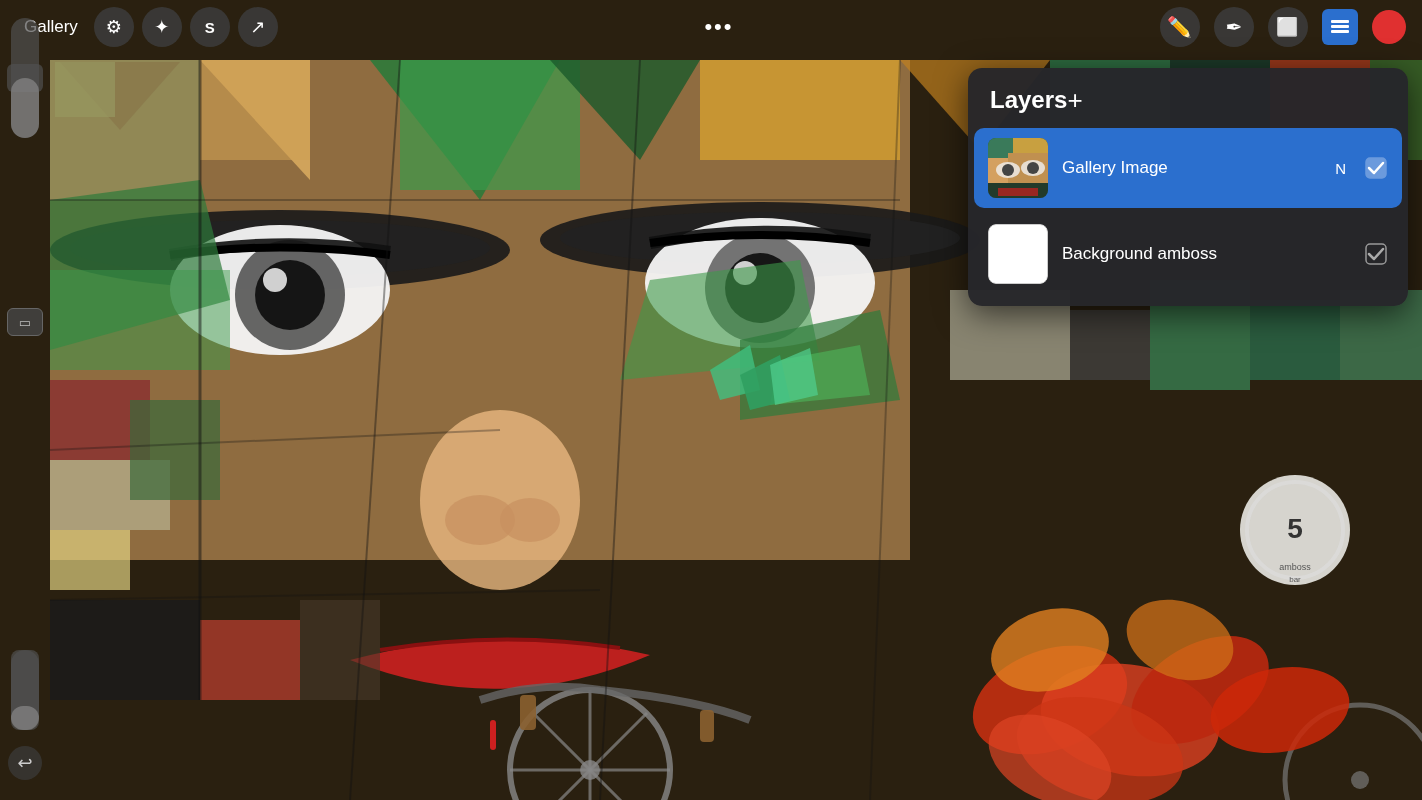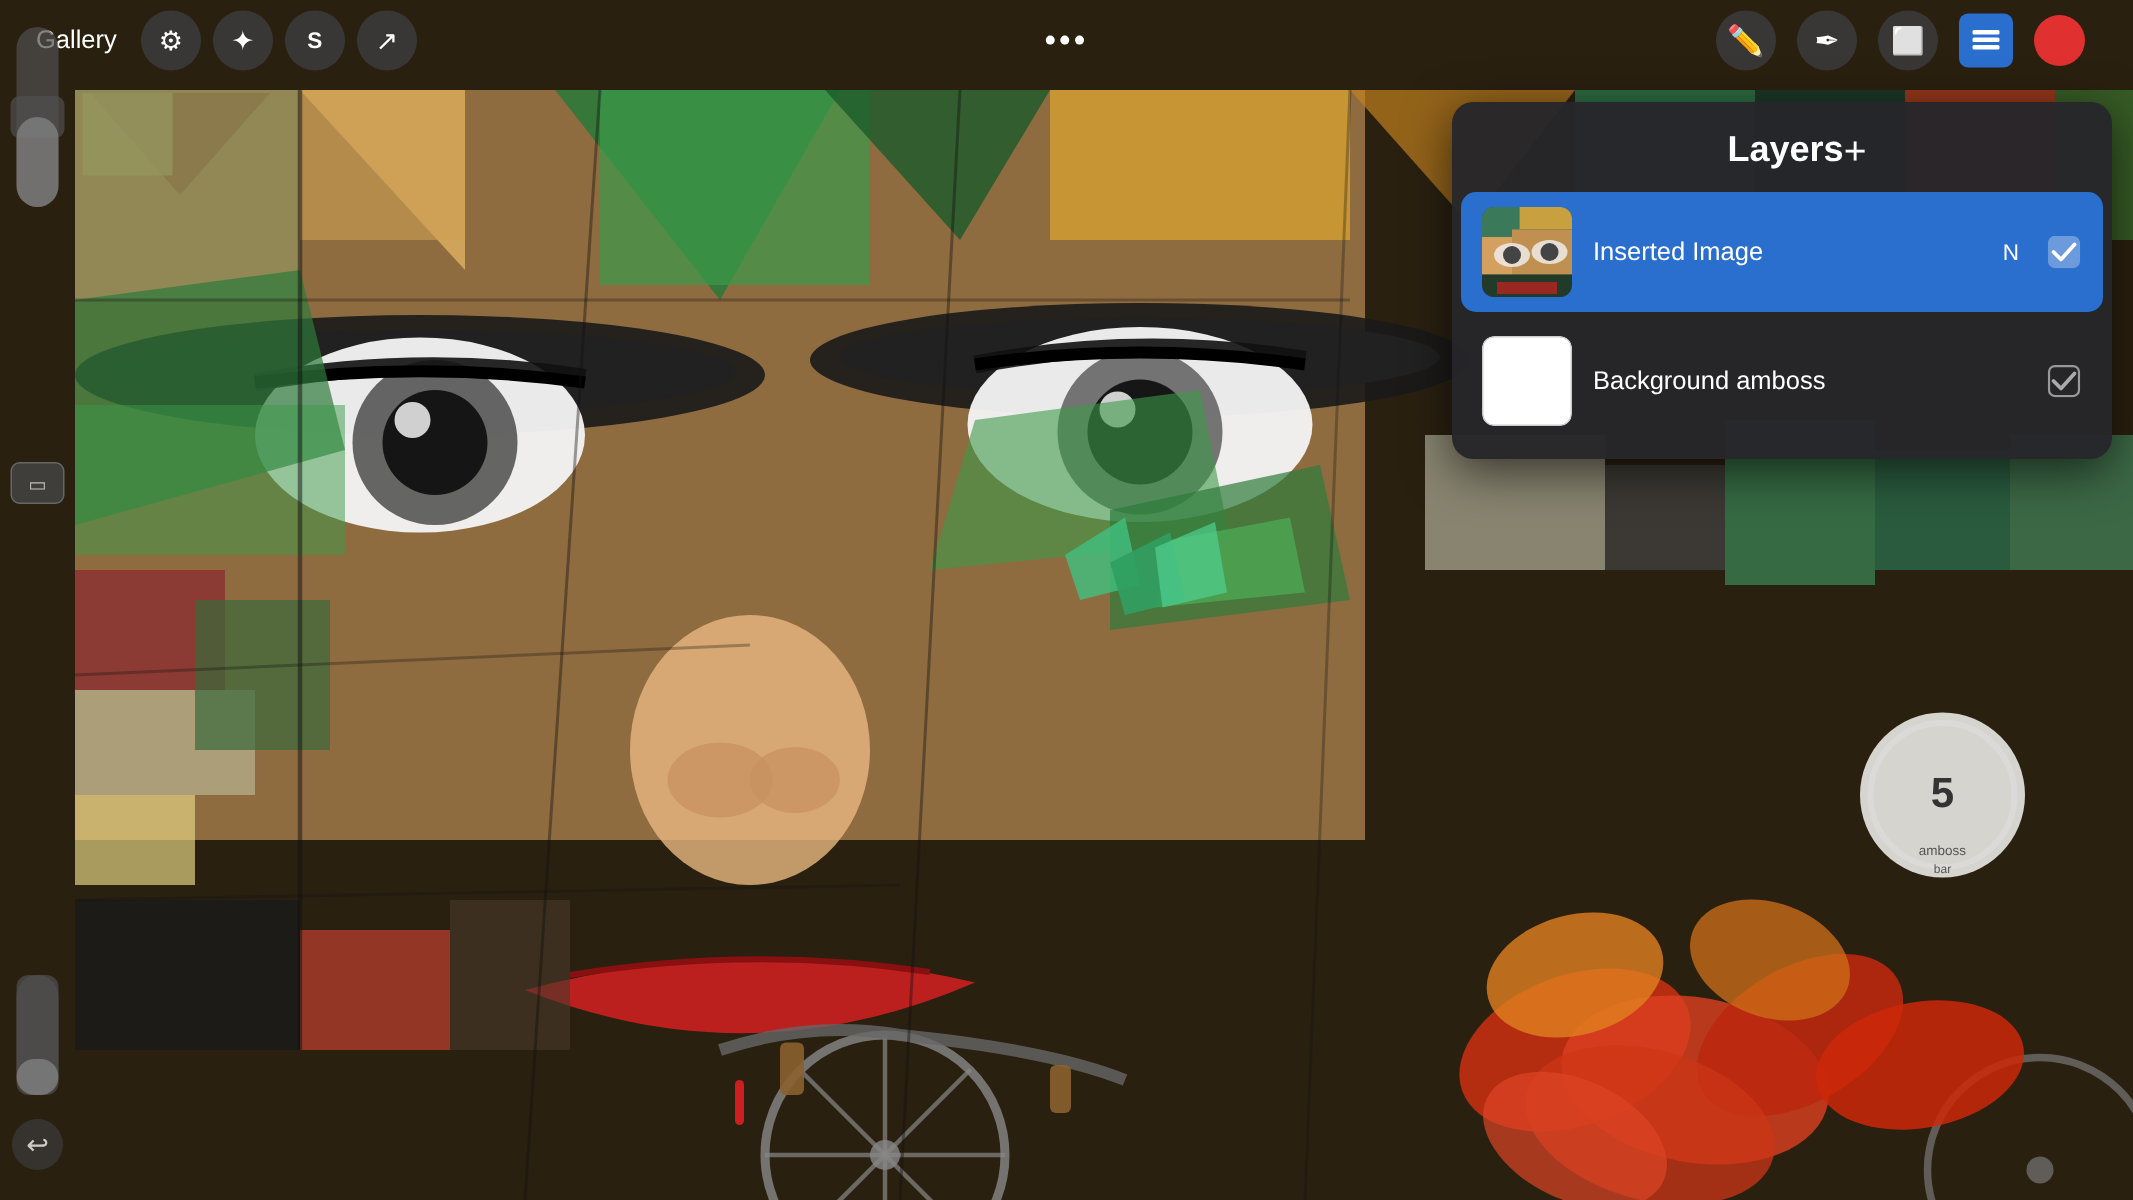--- a/index.html
+++ b/index.html
@@ -26,21 +26,21 @@
     .mural-svg {
       width: 100%;
       height: 100%;
       position: absolute;
       top: 0; left: 0;
     }
 
     
     #top-bar {
       position: absolute;
-      top: 0; left: 0; right: 16px;
+      top: 0; left: 0; right: 0;
       height: 54px;
       display: flex;
       align-items: center;
       justify-content: space-between;
       padding: 0 16px;
       z-index: 100;
     }
 
     .top-bar-left {
       display: flex;
@@ -184,21 +184,21 @@
       background: rgba(38,38,42,0.97);
       border-radius: 14px;
       overflow: hidden;
       z-index: 200;
       box-shadow: 0 8px 32px rgba(0,0,0,0.6);
     }
 
     .layers-header {
       display: flex;
       align-items: center;
-      justify-content: center;
+      justify-content: flex-start;
       padding: 18px 2px 14px 22px;
     }
 
     .layers-title {
       color: #fff;
       font-size: 24px;
       font-weight: 600;
     }
 
     .layers-add-btn {
@@ -498,21 +498,21 @@
         <rect x="20" y="15" width="40" height="30" fill="#c09050"></rect>
         <ellipse cx="20" cy="32" rx="12" ry="8" fill="#f0f0f0" opacity="0.8"></ellipse>
         <ellipse cx="20" cy="32" rx="6" ry="6" fill="#444"></ellipse>
         <ellipse cx="45" cy="30" rx="12" ry="8" fill="#f0f0f0" opacity="0.8"></ellipse>
         <ellipse cx="45" cy="30" rx="6" ry="6" fill="#444"></ellipse>
         <rect x="0" y="45" width="60" height="15" fill="#1a1a1a" opacity="0.5"></rect>
         <rect x="10" y="50" width="40" height="8" fill="#cc2020" opacity="0.7"></rect>
       </svg>
     </div>
     <div class="layer-info">
-      <div class="layer-name">Inserted Image</div>
+      <div class="layer-name">Gallery Image</div>
     </div>
     <span class="layer-n-badge">N</span>
     <button class="layer-checkbox layer-checkbox-blue">
       <svg width="22" height="22" viewBox="0 0 22 22">
         <rect x="1" y="1" width="20" height="20" rx="4" fill="white" opacity="0.3" stroke="white" stroke-width="1.5"></rect>
         <path d="M 4 11 L 9 16 L 18 6" stroke="white" stroke-width="2.5" fill="none" stroke-linecap="round" stroke-linejoin="round"></path>
       </svg>
     </button>
   </div>
 

